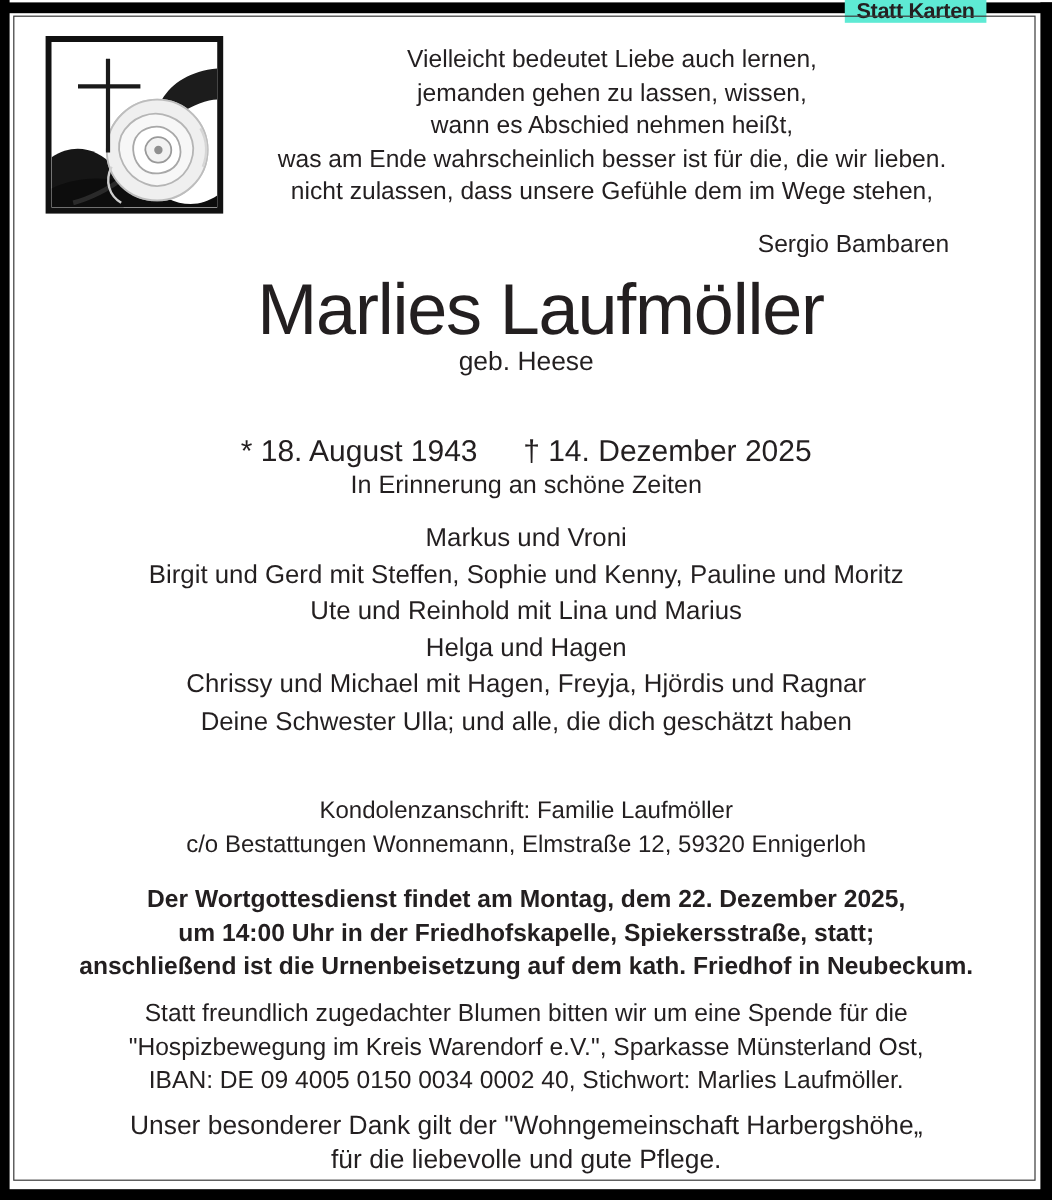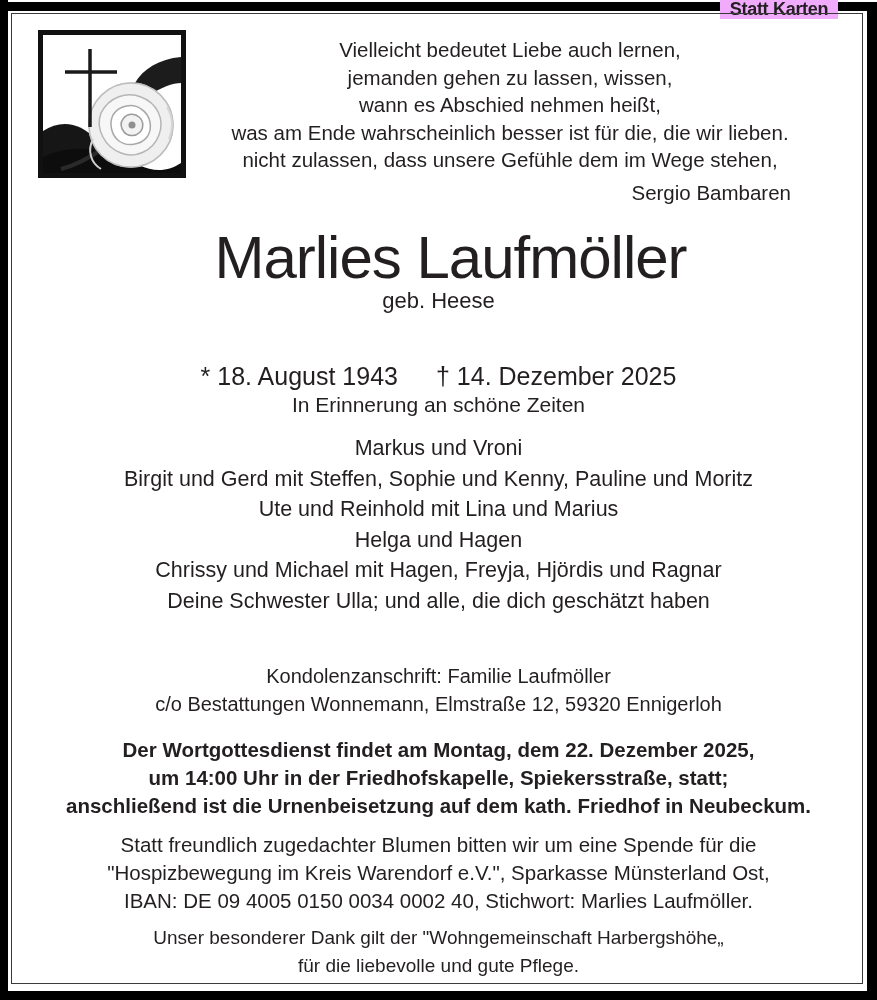--- a/index.html
+++ b/index.html
@@ -12,56 +12,56 @@
     overflow:hidden;
   }
   
   .bar{position:absolute;background:#000;}
   #bar-top{left:0;top:2px;width:877px;height:9px;}
   #bar-left{left:0;top:0;width:8px;height:1000px;}
   #bar-right{right:0;top:2px;width:10px;height:998px;}
   #bar-bottom{left:0;top:991px;width:877px;height:9px;}
   
   #statt-karten-box{
-    position:absolute;left:720px;top:0;width:118px;height:19px;
-    background:#f0abfc;display:flex;align-items:center;justify-content:center;
+    position:absolute;left:704px;top:0;width:118px;height:19px;
+    background:#5eead4;display:flex;align-items:center;justify-content:center;
   }
   #statt-karten-box span{
     font-size:18px;font-weight:600;letter-spacing:-0.3px;white-space:nowrap;
   }
   
   #inner-border{
     position:absolute;left:11px;top:13px;width:850px;height:969px;
     border:1.5px solid #3a3a3a;
   }
   
   #photo{
     position:absolute;left:38px;top:30px;width:148px;height:148px;
     border:5px solid #111;background:#fff;box-sizing:border-box;
   }
   
   .center-block{position:absolute;left:20px;width:837px;text-align:center;}
   #quote{
     position:absolute;left:215px;top:36px;width:590px;text-align:center;
     font-size:20.5px;line-height:27.5px;font-weight:500;
   }
-  #quote-attribution{text-align:right;padding-right:14px;margin-top:5px;}
+  #quote-attribution{text-align:right;padding-right:14px;margin-top:16px;}
   #name{
     top:214px;font-size:60px;line-height:64px;font-weight:500;
     letter-spacing:-1px;margin:12px;
   }
   #maiden{top:288px;font-size:22px;font-weight:500;}
   #dates{top:342px;font-size:25px;font-weight:500;margin-top:20px;}
   #dates .gap{display:inline-block;width:38px;}
   #memorial-line{top:393px;font-size:21px;font-weight:400;}
   #mourners{top:433px;font-size:21.5px;line-height:30.6px;font-weight:500;}
   #condolence{top:662px;font-size:20px;line-height:28px;font-weight:500;}
   #service{top:736px;font-size:20.5px;line-height:28px;font-weight:700;}
   #donation{top:831px;font-size:20.5px;line-height:28px;font-weight:500;}
-  #thanks{top:924px;font-size:19px;line-height:28px;font-weight:500;}
+  #thanks{top:924px;font-size:22px;line-height:28px;font-weight:500;}
 </style>
 </head>
 <body>
 
 <div id="page">
 
   <div class="bar" id="bar-top"></div>
   <div class="bar" id="bar-left"></div>
   <div class="bar" id="bar-right"></div>
   <div class="bar" id="bar-bottom"></div>

